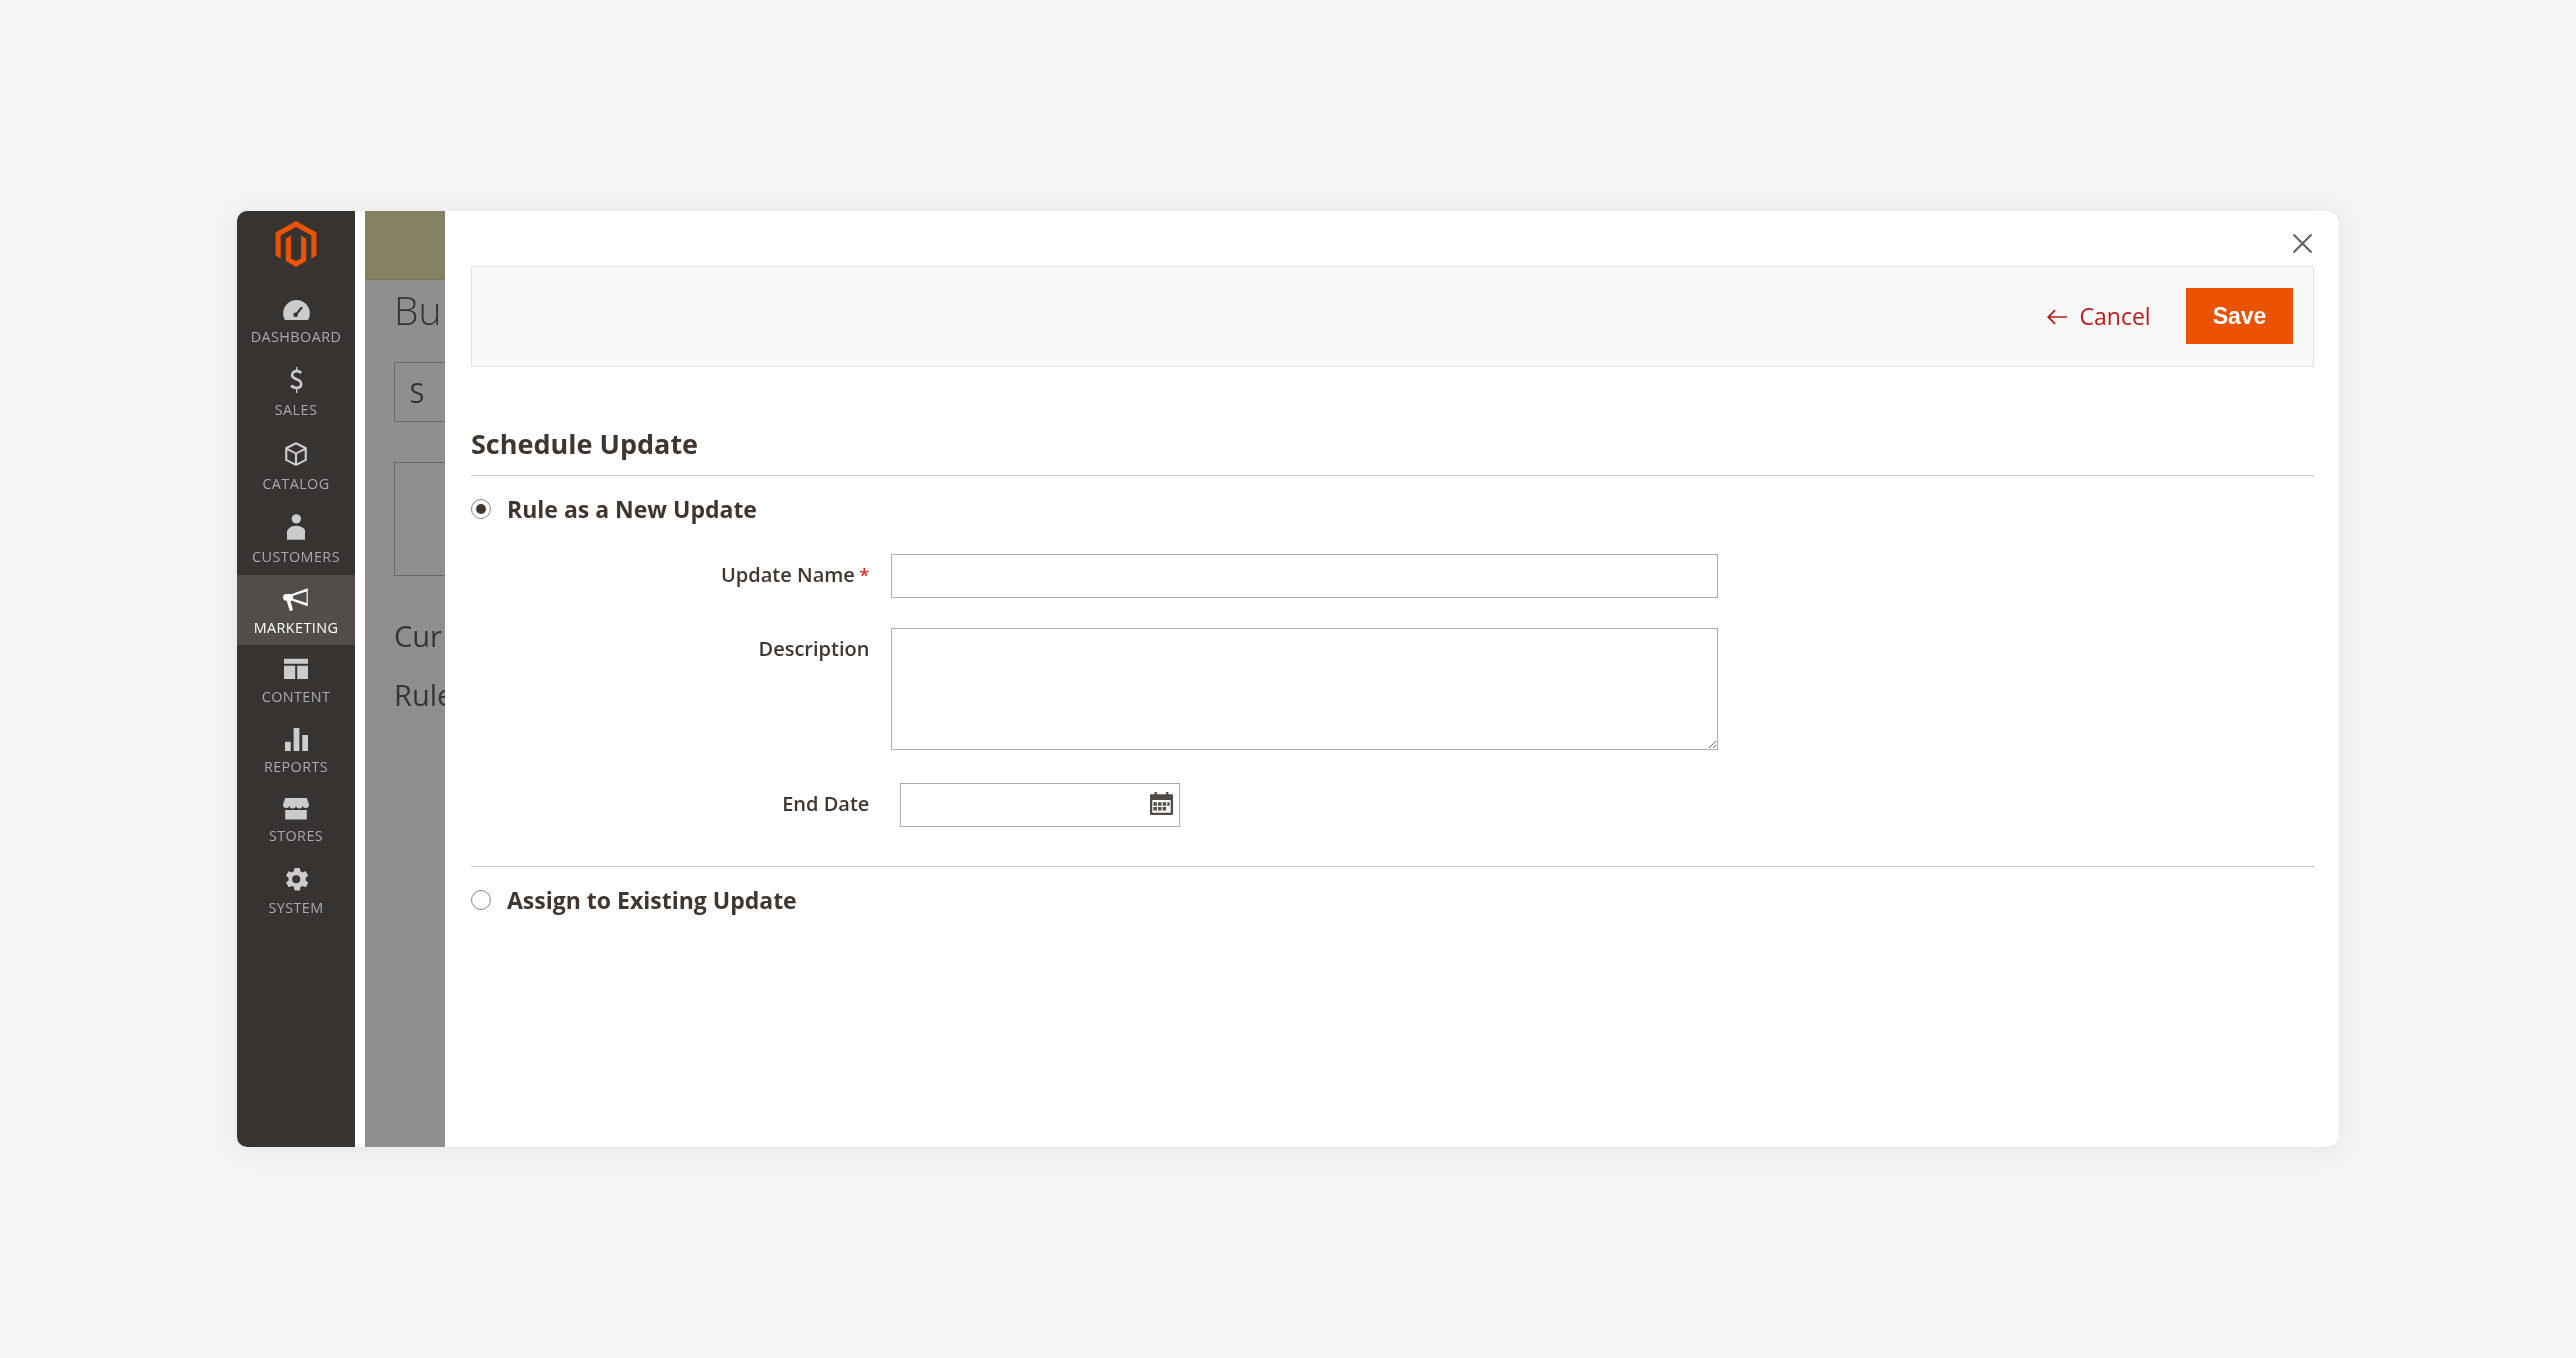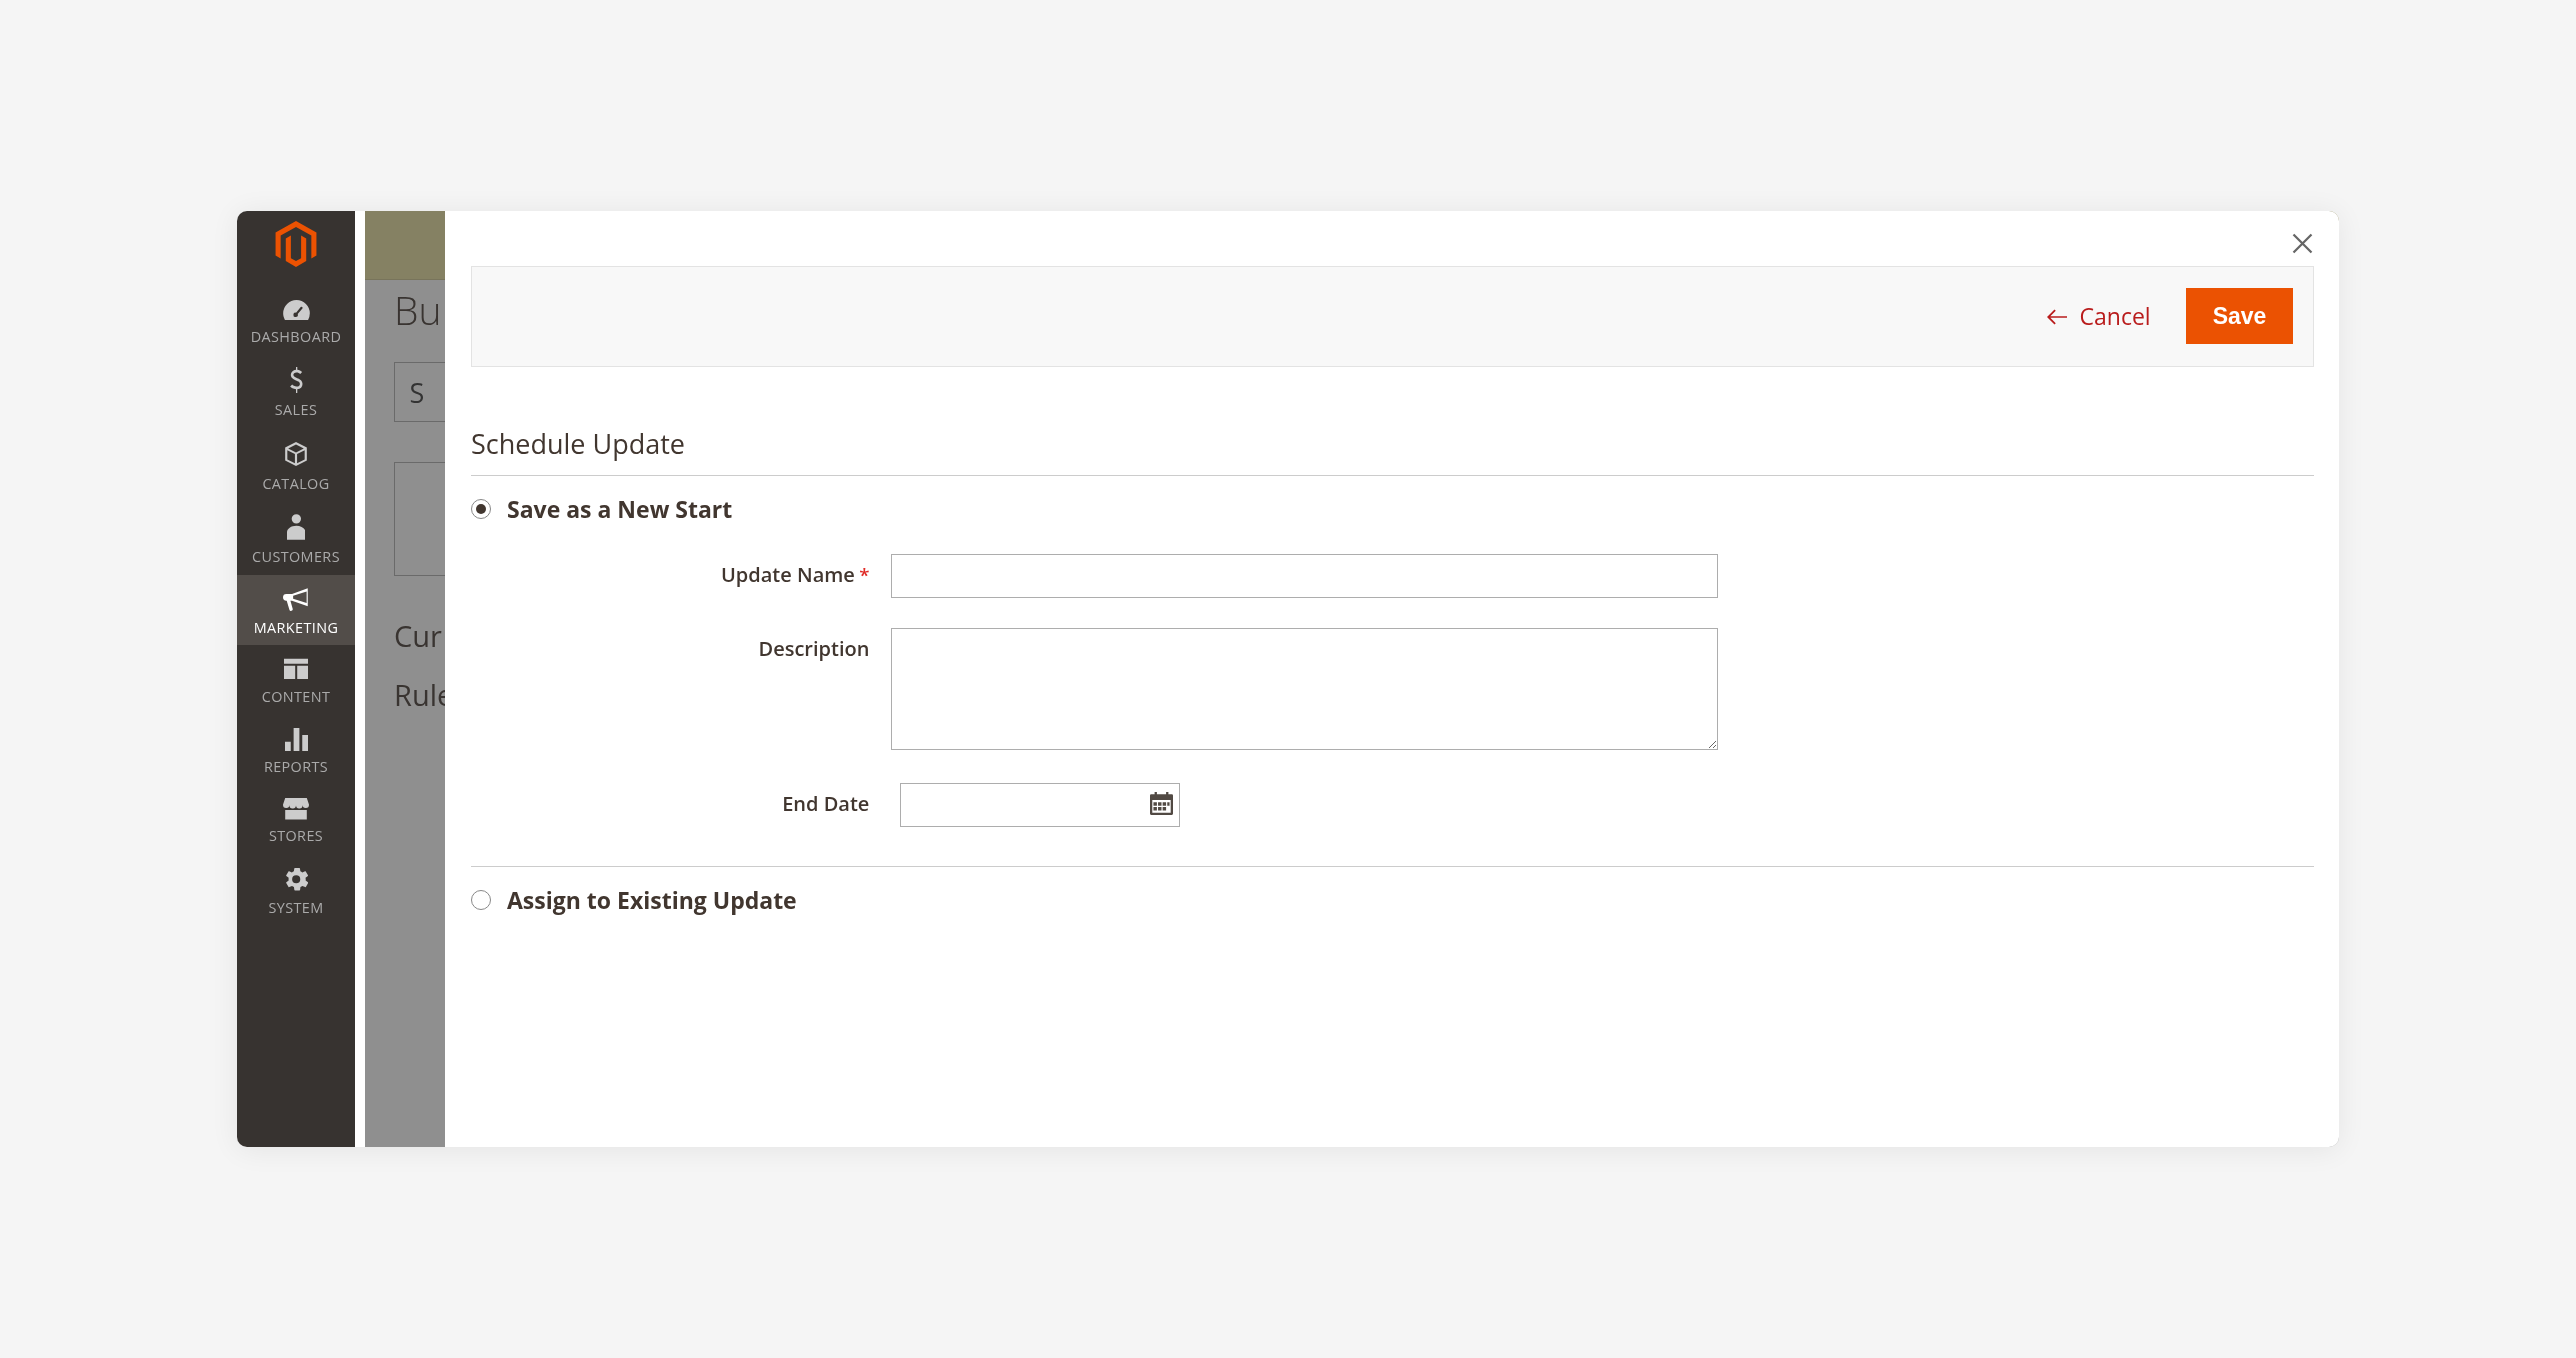--- a/index.html
+++ b/index.html
@@ -115,21 +115,21 @@
   border: none;
   font-size: 23px;
   font-weight: 600;
   padding: 14.4px 27px;
   cursor: pointer;
 }
 .modal-body { padding: 0 26px; }
 .section-title {
   font-size: 27px;
   color: #41362f;
-  font-weight: 400;
+  font-weight: 700;
   margin: 58px 0 14.4px;
   padding-bottom: 13px;
   border-bottom: 0.7px solid #ccc;
 }
 .radio-row {
   display: flex;
   align-items: center;
   margin: 17px 0 29px;
   cursor: pointer;
 }
@@ -279,21 +279,21 @@
       </div>
       <button class="save-btn"><span>Save</span></button>
     </div>
     <div class="modal-body">
       <div class="section-title">Schedule Update</div>
 
       <div class="radio-row">
         <span class="radio-outer">
             <span class="radio-inner"></span>
           </span>
-        <span class="radio-label">Save as a New Start</span>
+        <span class="radio-label">Rule as a New Update</span>
       </div>
 
       <div class="form-block">
         <div class="form-row">
           <div class="form-label"><span>Update Name</span><span class="required">*</span></div>
           <div class="form-control"><input type="text" value="" style=""></div>
         </div>
         <div class="form-row">
           <div class="form-label">Description</div>
           <div class="form-control"><textarea style=""></textarea></div>

